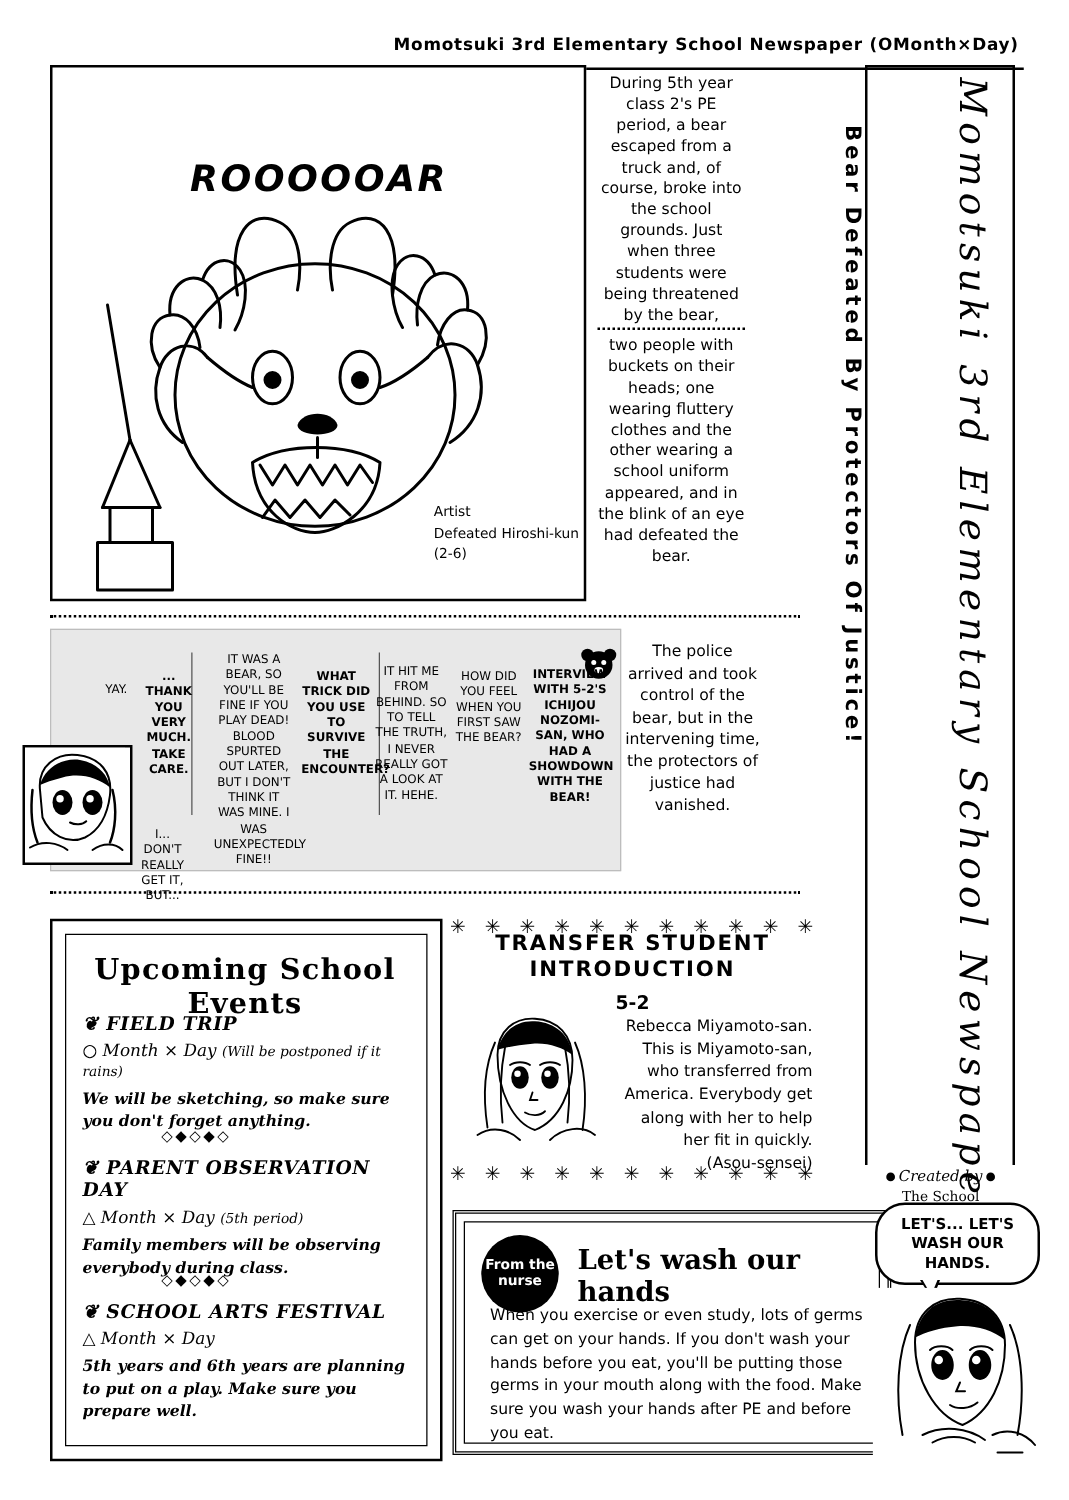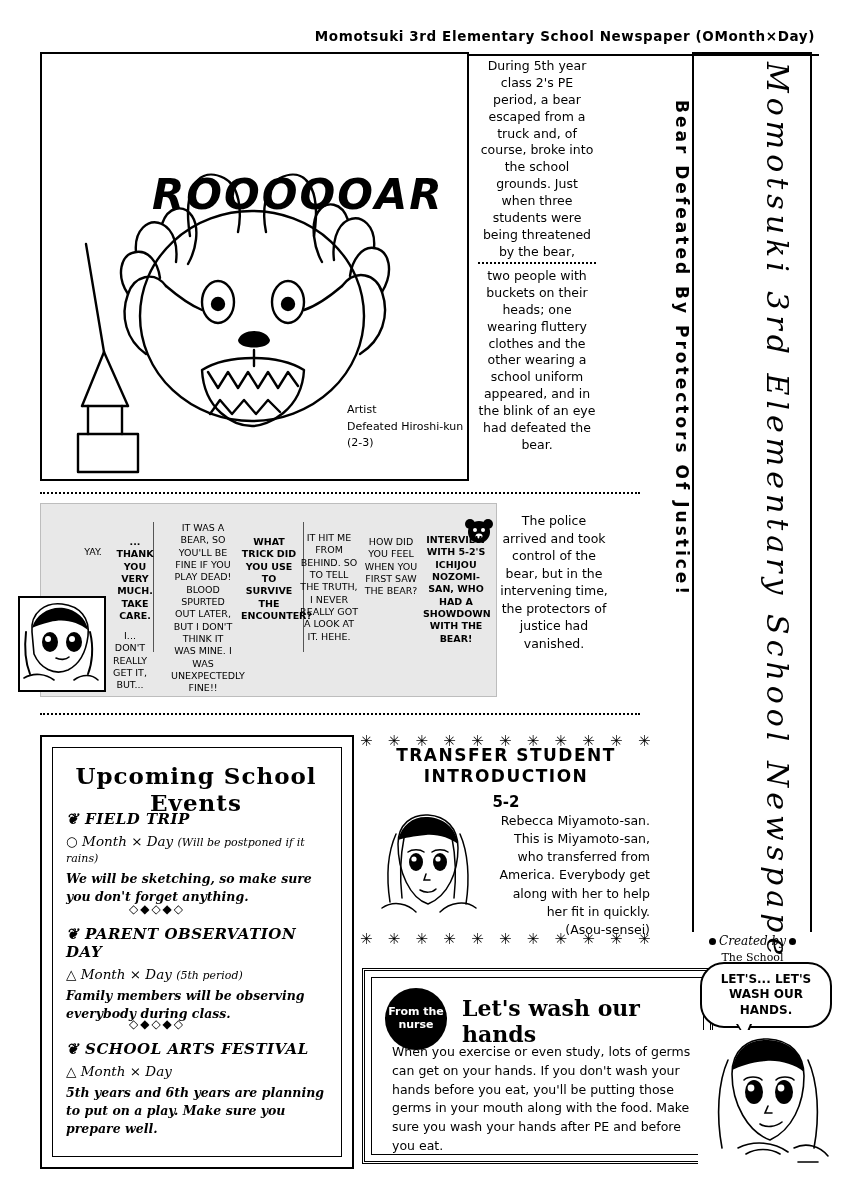--- a/index.html
+++ b/index.html
@@ -63,23 +63,22 @@
   .dot{display:inline-block;width:7px;height:7px;border-radius:50%;background:#000;vertical-align:middle;margin:0 3px;}
 
   
   .panel{
     position:absolute;left:40px;top:52px;width:425px;height:425px;
     border:2px solid #000;background:#fff;overflow:hidden;
   }
   .roar{
     position:absolute;left:110px;top:72px;
     font-family:"DejaVu Sans", sans-serif;
-    font-weight:bold;font-style:italic;font-size:42px;
+    font-weight:bold;font-style:italic;font-size:29px;
     letter-spacing:2px;
-    margin-top:44px;
   }
   .artist{
     position:absolute;left:305px;top:348px;
     font-family:"DejaVu Sans", sans-serif;
     font-size:11px;line-height:1.5;
   }
 
   
   .art1{
     position:absolute;left:478px;top:58px;width:118px;
@@ -264,21 +263,21 @@
         <path d="M62 298 L40 352"></path>
         <path d="M62 298 L86 352"></path>
         <path d="M46 352 L46 380"></path>
         <path d="M80 352 L80 380"></path>
       </g>
     </svg>
     <div class="roar">ROOOOOAR</div>
     <div class="artist">
       <div>Artist</div>
       <div>Defeated Hiroshi-kun</div>
-      <div>(2-3)</div>
+      <div>(2-6)</div>
     </div>
   </div>
 
   <div class="art1">During 5th year class 2's PE period, a bear escaped from a truck and, of course, broke into the school grounds. Just when three students were being threatened by the bear,</div>
   <div class="hsep" style="left:478px;top:262px;width:118px;"></div>
   <div class="art2">two people with buckets on their heads; one wearing fluttery clothes and the other wearing a school uniform appeared, and in the blink of an eye had defeated the bear.</div>
   <div class="art3">The police arrived and took control of the bear, but in the intervening time, the protectors of justice had vanished.</div>
 
   <div class="title-col">
     <div class="title-box"></div>
@@ -328,21 +327,21 @@
         <ellipse cx="30" cy="44" rx="8" ry="10" fill="#000" stroke="none"></ellipse>
         <ellipse cx="54" cy="44" rx="8" ry="10" fill="#000" stroke="none"></ellipse>
         <circle cx="28" cy="41" r="3" fill="#fff" stroke="none"></circle>
         <circle cx="52" cy="41" r="3" fill="#fff" stroke="none"></circle>
         <path d="M36 60 C40 62 46 62 49 59"></path>
         <path d="M4 80 C14 74 26 76 34 82"></path>
         <path d="M54 82 C62 76 72 76 78 82"></path>
       </g>
     </svg>
   </div>
-  <div style="position:absolute;left:110px;top:630px;width:40px;font-family:'DejaVu Sans',sans-serif;font-size:9.5px;line-height:1.3;text-transform:uppercase;text-align:center;">I... don't really get it, but...</div>
+  <div style="position:absolute;left:110px;top:662px;width:40px;font-family:'DejaVu Sans',sans-serif;font-size:9.5px;line-height:1.3;text-transform:uppercase;text-align:center;">I... don't really get it, but...</div>
 
   <div class="hsep" style="left:40px;top:713px;width:600px;"></div>
 
   <div class="events">
     <div class="events-inner"></div>
   </div>
   <div class="ev-title" style="position:absolute;left:62px;top:762px;width:268px;">Upcoming School Events</div>
 
   <div class="ev-item" style="left:66px;top:810px;">
     <div class="ev-head">

